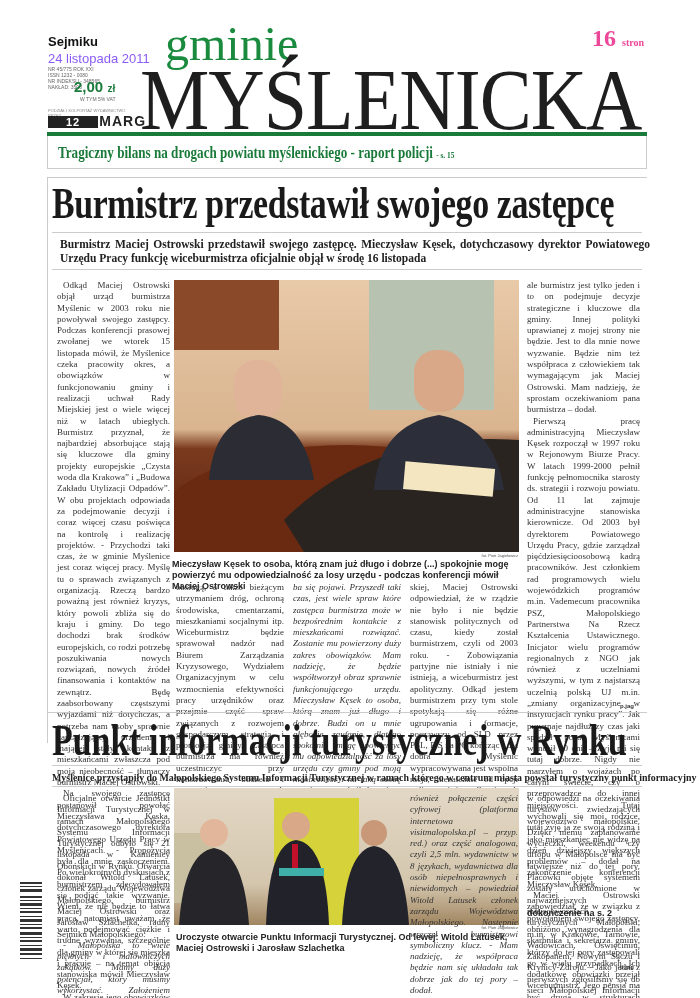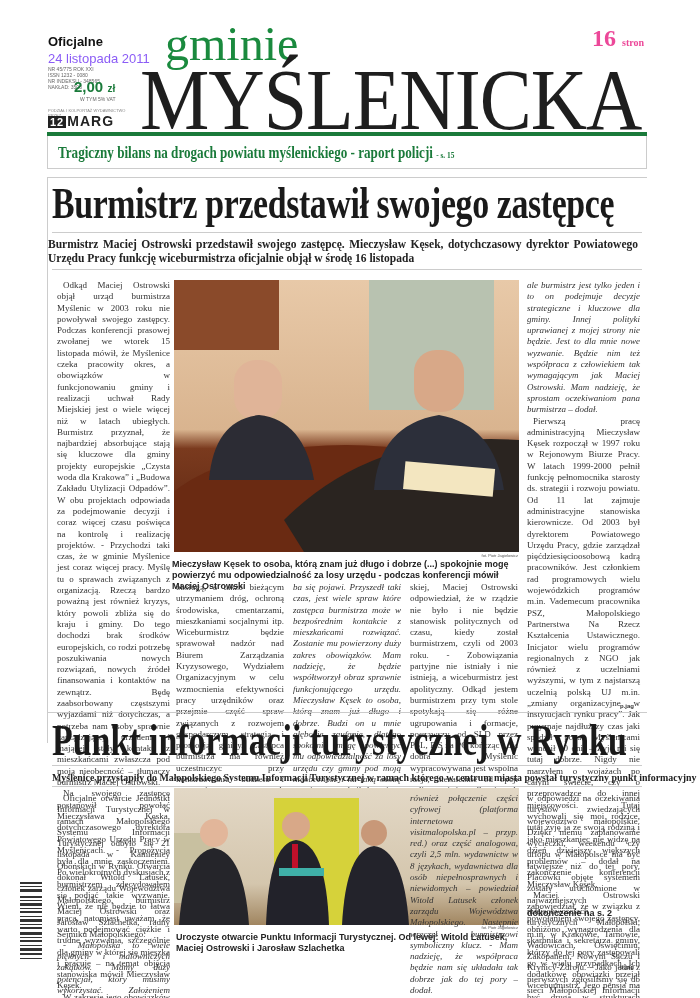--- a/index.html
+++ b/index.html
@@ -7,50 +7,50 @@
 .abs{position:absolute}
 
 .day{left:48px;top:34px;font:bold 13px "Liberation Sans",sans-serif;color:#111}
 .date{left:48px;top:51px;font:13px "Liberation Sans",sans-serif;color:#8b5cf6}
 .meta{left:48px;top:66px;font:5px "Liberation Sans",sans-serif;color:#666;line-height:6px;width:80px}
 .price{left:74px;top:78px;font:bold 15px "Liberation Sans",sans-serif;color:#1a7a3a}
 .price small{font-size:10px}
 .vat{left:80px;top:96px;font:5px "Liberation Sans",sans-serif;color:#666}
 .dist{left:48px;top:108px;font:4px "Liberation Sans",sans-serif;color:#888;width:80px}
 .logo-marg{left:48px;top:113px;font:bold 14px "Liberation Sans",sans-serif;color:#222;letter-spacing:1px}
-.logo-marg span{color:#fff;background:#222;padding:0 2px;margin-right:1px;font-size:11px}
+.logo-marg span{color:#fff;background:#222;padding:0 18px;margin-right:1px;font-size:11px}
 .gazeta{left:165px;top:20px;font:48px "Liberation Serif",serif;color:#1a8a3e;line-height:48px}
 .title{left:140px;top:58px;font:78px "Liberation Serif",serif;color:#1e1e1e;line-height:74px;letter-spacing:-1px;transform:scaleY(1.12);transform-origin:top left}
 .pages{left:592px;top:25px;font:bold 24px "Liberation Serif",serif;color:#ec4899}
 .pages small{font-size:10px}
 .greenbar{left:47px;top:132px;width:600px;height:4px;background:#1a7a3a}
 .teaser-box{left:47px;top:136px;width:600px;height:33px;border:1px solid #ccc;border-top:none}
 .teaser{left:58px;top:144px;font:bold 16px "Liberation Serif",serif;color:#1a7a3a;transform:scaleX(.82);transform-origin:left;white-space:nowrap}
 .teaser small{font-size:9px}
 
 .art-box{left:47px;top:177px;width:600px;height:566px;border:1px solid #ccc;border-bottom:none;border-right:none}
 .h1{left:52px;top:178px;font:bold 44px "Liberation Serif",serif;color:#1a1a1a;white-space:nowrap;transform:scaleX(.77);transform-origin:left;letter-spacing:-.5px}
 .rule{height:1px;background:#ccc}
-.lead{left:48px;top:237px;width:590px;font:bold 11.5px "Liberation Serif",serif;color:#222;line-height:14px;text-align:justify}
+.lead{left:60px;top:237px;width:590px;font:bold 11.5px "Liberation Serif",serif;color:#222;line-height:14px;text-align:justify}
 .col{font:9px "Liberation Serif",serif;line-height:11.3px;text-align:justify;color:#333}
 .col p{text-indent:6px}
 .photo1{left:174px;top:280px;width:345px;height:272px;background:linear-gradient(180deg,#e8c9a8 0%,#d9b48f 55%,#7a3a1e 62%,#5a2410 100%);overflow:hidden}
 .cap{font:bold 9px "Liberation Sans",sans-serif;color:#222;line-height:11px}
 .credit{font:4px "Liberation Sans",sans-serif;color:#555;text-align:right}
 .sig{font:bold 6px "Liberation Sans",sans-serif;color:#333}
 
 .h2{left:52px;top:715px;font:bold 44px "Liberation Serif",serif;color:#1a1a1a;white-space:nowrap;transform:scaleX(.77);transform-origin:left}
 .lead2{left:52px;top:771px;width:590px;font:bold 11px "Liberation Serif",serif;color:#222;white-space:nowrap;transform:scaleX(.9);transform-origin:left}
 .photo2{left:174px;top:788px;width:345px;height:137px;background:linear-gradient(180deg,#e3d8c6 0%,#d4c6ad 70%,#a08560 100%);overflow:hidden}
 .barcode{left:4px;top:868px;width:38px;height:102px}
 </style>
 </head>
 <body>
 
-<div class="abs day">Oficjalne</div>
+<div class="abs day">Sejmiku</div>
 <div class="abs date">24 listopada 2011</div>
 <div class="abs meta">
  <div>NR 45/775 ROK XXI</div>
  <div>ISSN 1232 - 0080</div>
  <div>NR INDEKSU - 348565</div>
  <div>NAKŁAD: 3500</div>
 </div>
 <div class="abs price"><span>2,00</span> <small>zł</small></div>
 <div class="abs vat">W TYM 5% VAT</div>
 <div class="abs dist">PODZIAŁ I KOLPORTAŻ WYDAWNICTWO PRZEZ</div>
@@ -93,21 +93,21 @@
 <div class="abs col" style="left:176px;top:582px;width:108px">obsługą, a także bieżącym utrzymaniem dróg, ochroną środowiska, cmentarzami, mieszkaniami socjalnymi itp. Wiceburmistrz będzie sprawował nadzór nad Biurem Zarządzania Kryzysowego, Wydziałem Organizacyjnym w celu wzmocnienia efektywności pracy urzędników oraz przejmie część spraw związanych z rozwojem gospodarczym, strategią i promocją gminy. Zastępca burmistrza ma również uczestniczyć przy konstruowaniu budżetu i tworzeniu stawek podatkowych na rok 2012 oraz zajmować się sprawami bieżącymi urzędu i przyjmowaniem mieszkańców. - Podczas kampanii wyborczej moi przeciwnicy zarzucali mi brak zastępcy. Wtedy odpowiadałem, że zastanawiam się i być może taka oso-</div>
 <div class="abs col" style="left:293px;top:582px;width:108px">
  <p style="text-indent:0;font-style:italic">ba się pojawi. Przyszedł taki czas, jest wiele spraw które zastępca burmistrza może w bezpośrednim kontakcie z mieszkańcami rozwiązać. Zostanie mu powierzony duży zakres obowiązków. Mam nadzieję, że będzie współtworzył obraz sprawnie funkcjonującego urzędu. Mieczysław Kęsek to osoba, którą znam już długo i dobrze. Budzi on u mnie głębokie zaufanie, dlatego spokojnie mogę powierzyć mu odpowiedzialność za losy urzędu czy gminy pod moją nieobecność i na taką osobę stawiam – mówił burmistrz Maciej Ostrowski.</p>
  <p>Na pytania dziennikarzy o powołanie zastępcy, który w ostatnich wyborach startował w wyborach do Sejmiku Województwa Małopolskiego z ramienia Platformy Obywatel-</p>
 </div>
 <div class="abs col" style="left:410px;top:582px;width:108px">
  <p style="text-indent:0">skiej, Maciej Ostrowski odpowiedział, że w rządzie nie było i nie będzie stanowisk politycznych od czasu, kiedy został burmistrzem, czyli od 2003 roku. - Zobowiązania partyjne nie istniały i nie istnieją, a wiceburmistrz jest apolityczny. Odkąd jestem burmistrzem przy tym stole spotykają się różne ugrupowania i formacje, począwszy od SLD przez PSL, PiS na PO kończąc i dla dobra Myślenic wypracowywana jest wspólna racja, niezależnie od opcji politycznej i myślę, że tak pozostanie dalej – zapewniał burmistrz.</p>
  <p>Natomiast Mieczysław Kęsek podkreślał, że jego zawieszenie w strukturach PO było uzgodnione z działaczami na szczeblu lokalnym i w Krakowie. - Zastępców może być wielu,</p>
 </div>
 <div class="abs col" style="left:527px;top:280px;width:113px">
- <p style="text-indent:0;font-style:italic">ale burmistrz jest tylko jeden i to on podejmuje decyzje strategiczne i kluczowe dla gminy. Innej polityki uprawianej z mojej strony nie będzie. Jest to dla mnie nowe wyzwanie. Będzie nim też współpraca z człowiekiem tak wymagającym jak Maciej Ostrowski. Mam nadzieję, że sprostam oczekiwaniom pana burmistrza – dodał.</p>
+ <p style="text-indent:0;">ale burmistrz jest tylko jeden i to on podejmuje decyzje strategiczne i kluczowe dla gminy. Innej polityki uprawianej z mojej strony nie będzie. Jest to dla mnie nowe wyzwanie. Będzie nim też współpraca z człowiekiem tak wymagającym jak Maciej Ostrowski. Mam nadzieję, że sprostam oczekiwaniom pana burmistrza – dodał.</p>
  <p>Pierwszą pracę administracyjną Mieczysław Kęsek rozpoczął w 1997 roku w Rejonowym Biurze Pracy. W latach 1999-2000 pełnił funkcję pełnomocnika starosty ds. strategii i rozwoju powiatu. Od 11 lat zajmuje administracyjne stanowiska kierownicze. Od 2003 był dyrektorem Powiatowego Urzędu Pracy, gdzie zarządzał pięćdziesięcioosobową kadrą pracowników. Jest członkiem rad programowych wielu wojewódzkich programów m.in. Vademecum pracownika PSZ, Małopolskiego Partnerstwa Na Rzecz Kształcenia Ustawicznego. Inicjator wielu programów regionalnych z NGO jak również z uczelniami wyższymi, w tym z najstarszą uczelnią polską UJ m.in. „zmiany organizacyjne w instytucjach rynku pracy”. Jak przyznaje najdłuższy czas jaki spędził poza Myślenicami wynosił 30 dni. – Żyję mi się tutaj dobrze. Nigdy nie marzyłem o wojażach po całym świecie, czy o przeprowadzce do innej miejscowości. Tutaj wychowali się moi rodzice, tutaj żyję ja ze swoją rodziną i jako mieszkaniec nie widzę na dzień dzisiejszy większych problemów – dodał na zakończenie konferencji Mieczysław Kęsek.</p>
  <p>Maciej Ostrowski zapowiedział, że w związku z powołaniem swojego zastępcy, obniżono wynagrodzenia dla skarbnika i sekretarza gminy, którzy do tej pory zastępowali go w wielu przypadkach. Ich dodatkowe obowiązki przejął wiceburmistrz. Jego pensja ma być druga w strukturach urzędu.</p>
 </div>
 <div class="abs sig" style="left:620px;top:703px">p.jag</div>
 
 <div class="abs rule" style="left:47px;top:712px;width:600px"></div>
 <div class="abs h2">Punkt informacji turystycznej w Rynku</div>
 <div class="abs rule" style="left:52px;top:765px;width:590px"></div>
 <div class="abs lead2">Myślenice przystąpiły do Małopolskiego Systemu Informacji Turystycznej w ramach którego w centrum miasta powstał turystyczny punkt informacyjny</div>
 <div class="abs rule" style="left:52px;top:786px;width:590px"></div>

